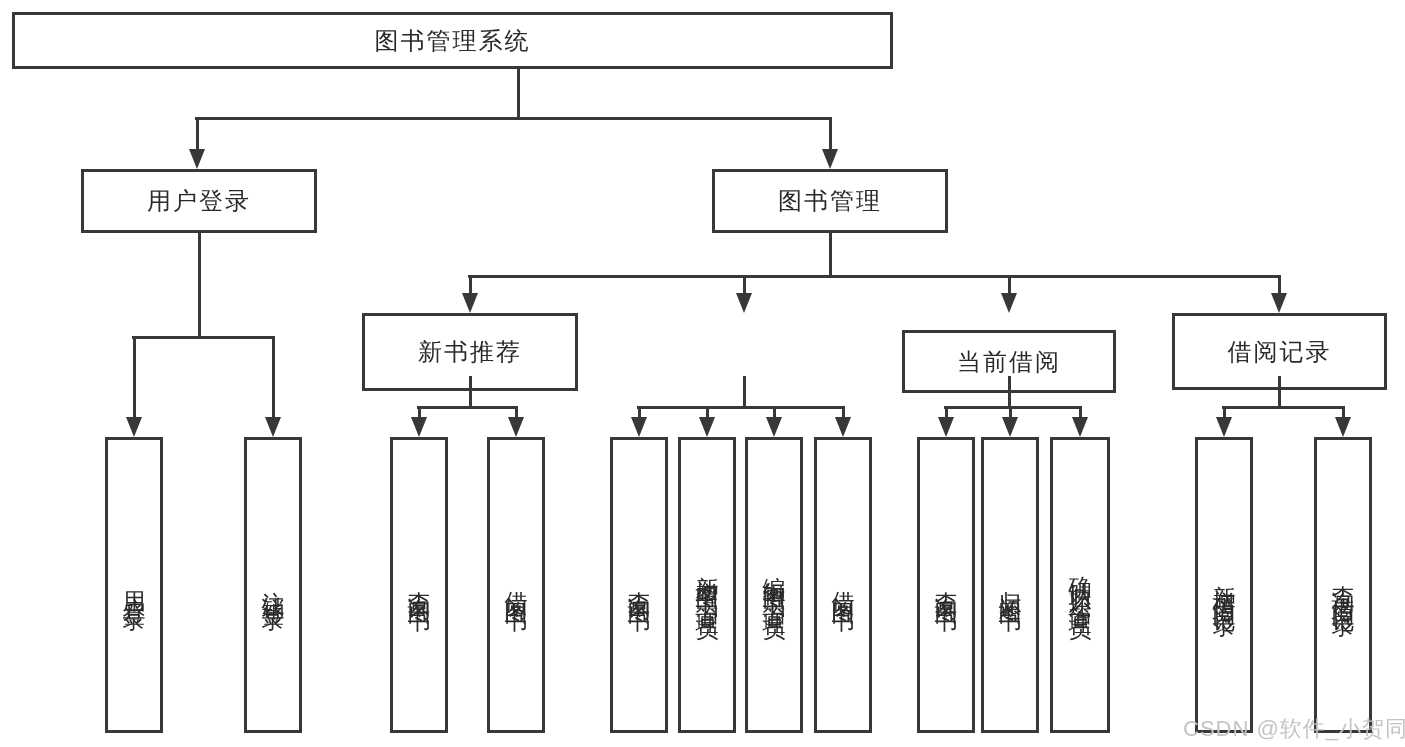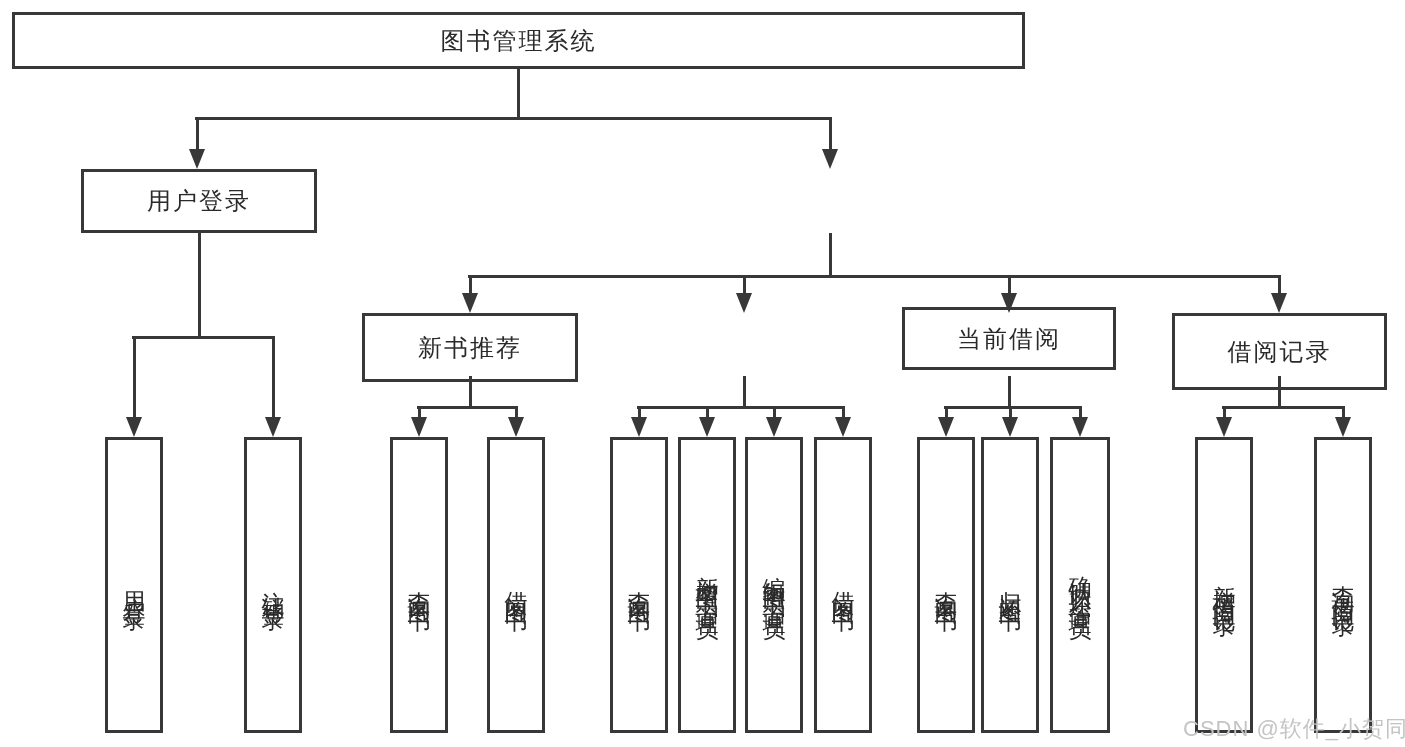--- a/index.html
+++ b/index.html
@@ -59,32 +59,35 @@
     color:var(--watermark);
     white-space:nowrap;
     z-index:10;
   }
 </style>
 </head>
 <body>
 
 <div class="canvas">
 
-  <div class="node h" style="left:12px;top:12px;width:1013px;height:57px">
+  <div class="node h" style="left:12px;top:12px;width:881px;height:57px">
     <span>图书管理系统</span>
   </div>
 
   <div class="node h" style="left:81px;top:169px;width:236px;height:64px">
     <span>用户登录</span>
   </div>
+  <div class="node h" style="left:712px;top:169px;width:236px;height:64px">
+    <span>图书管理</span>
+  </div>
 
-  <div class="node h" style="left:362px;top:313px;width:216px;height:69px">
+  <div class="node h" style="left:362px;top:313px;width:216px;height:78px">
     <span>新书推荐</span>
   </div>
-  <div class="node h" style="left:902px;top:307px;width:214px;height:63px">
+  <div class="node h" style="left:902px;top:330px;width:214px;height:63px">
     <span>当前借阅</span>
   </div>
   <div class="node h" style="left:1172px;top:313px;width:215px;height:77px">
     <span>借阅记录</span>
   </div>
 
   <div class="node v" style="left:105px;top:437px;width:58px;height:296px">
     <span>用户登录</span>
   </div>
   <div class="node v" style="left:244px;top:437px;width:58px;height:296px">

